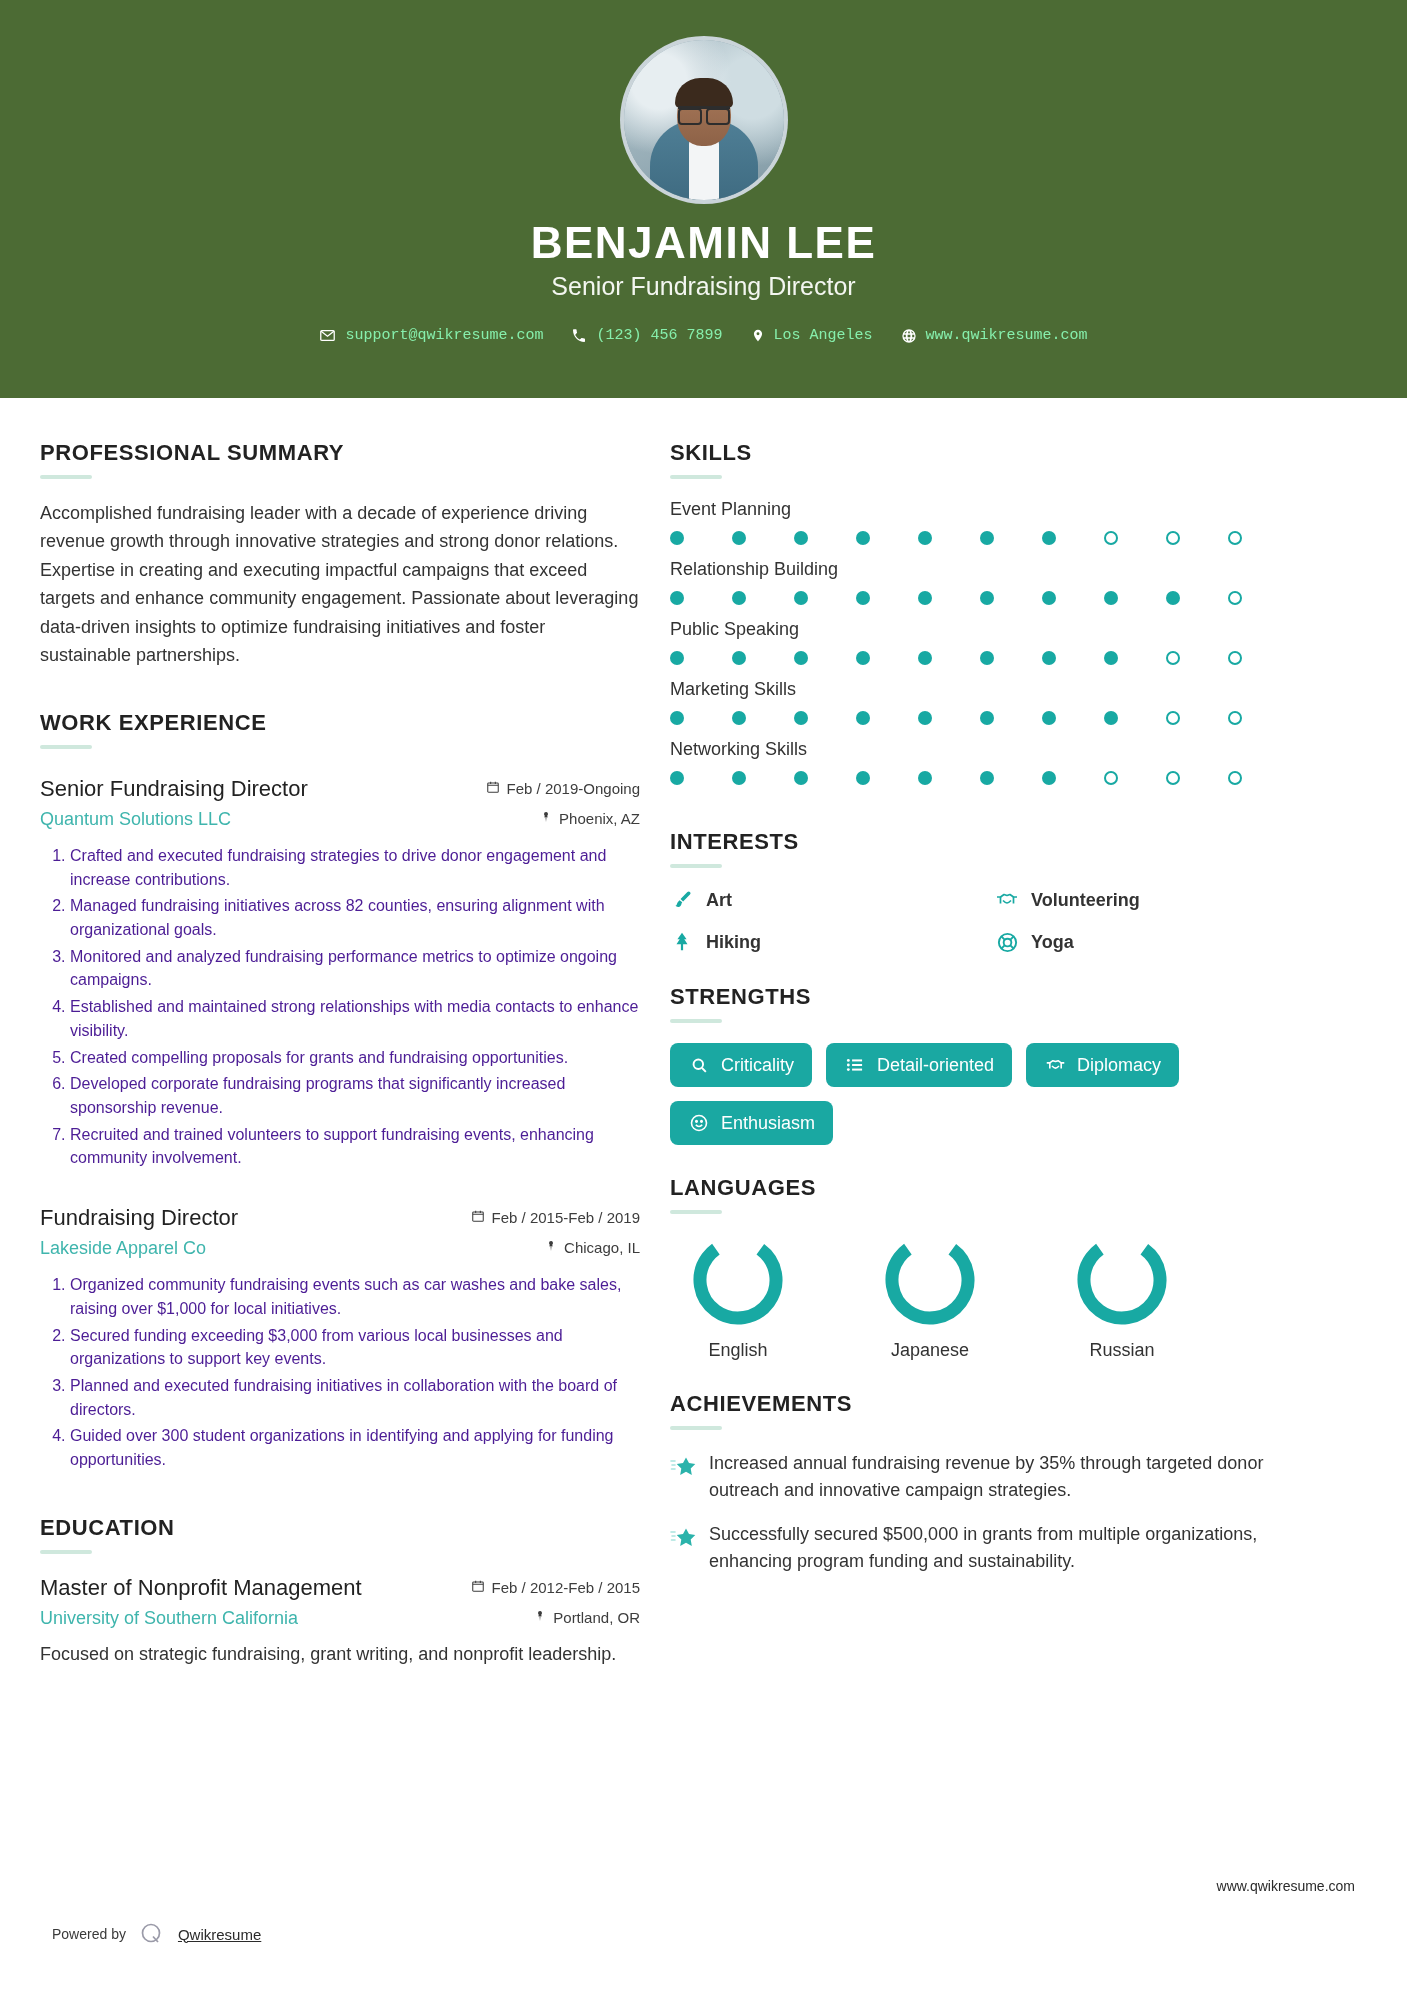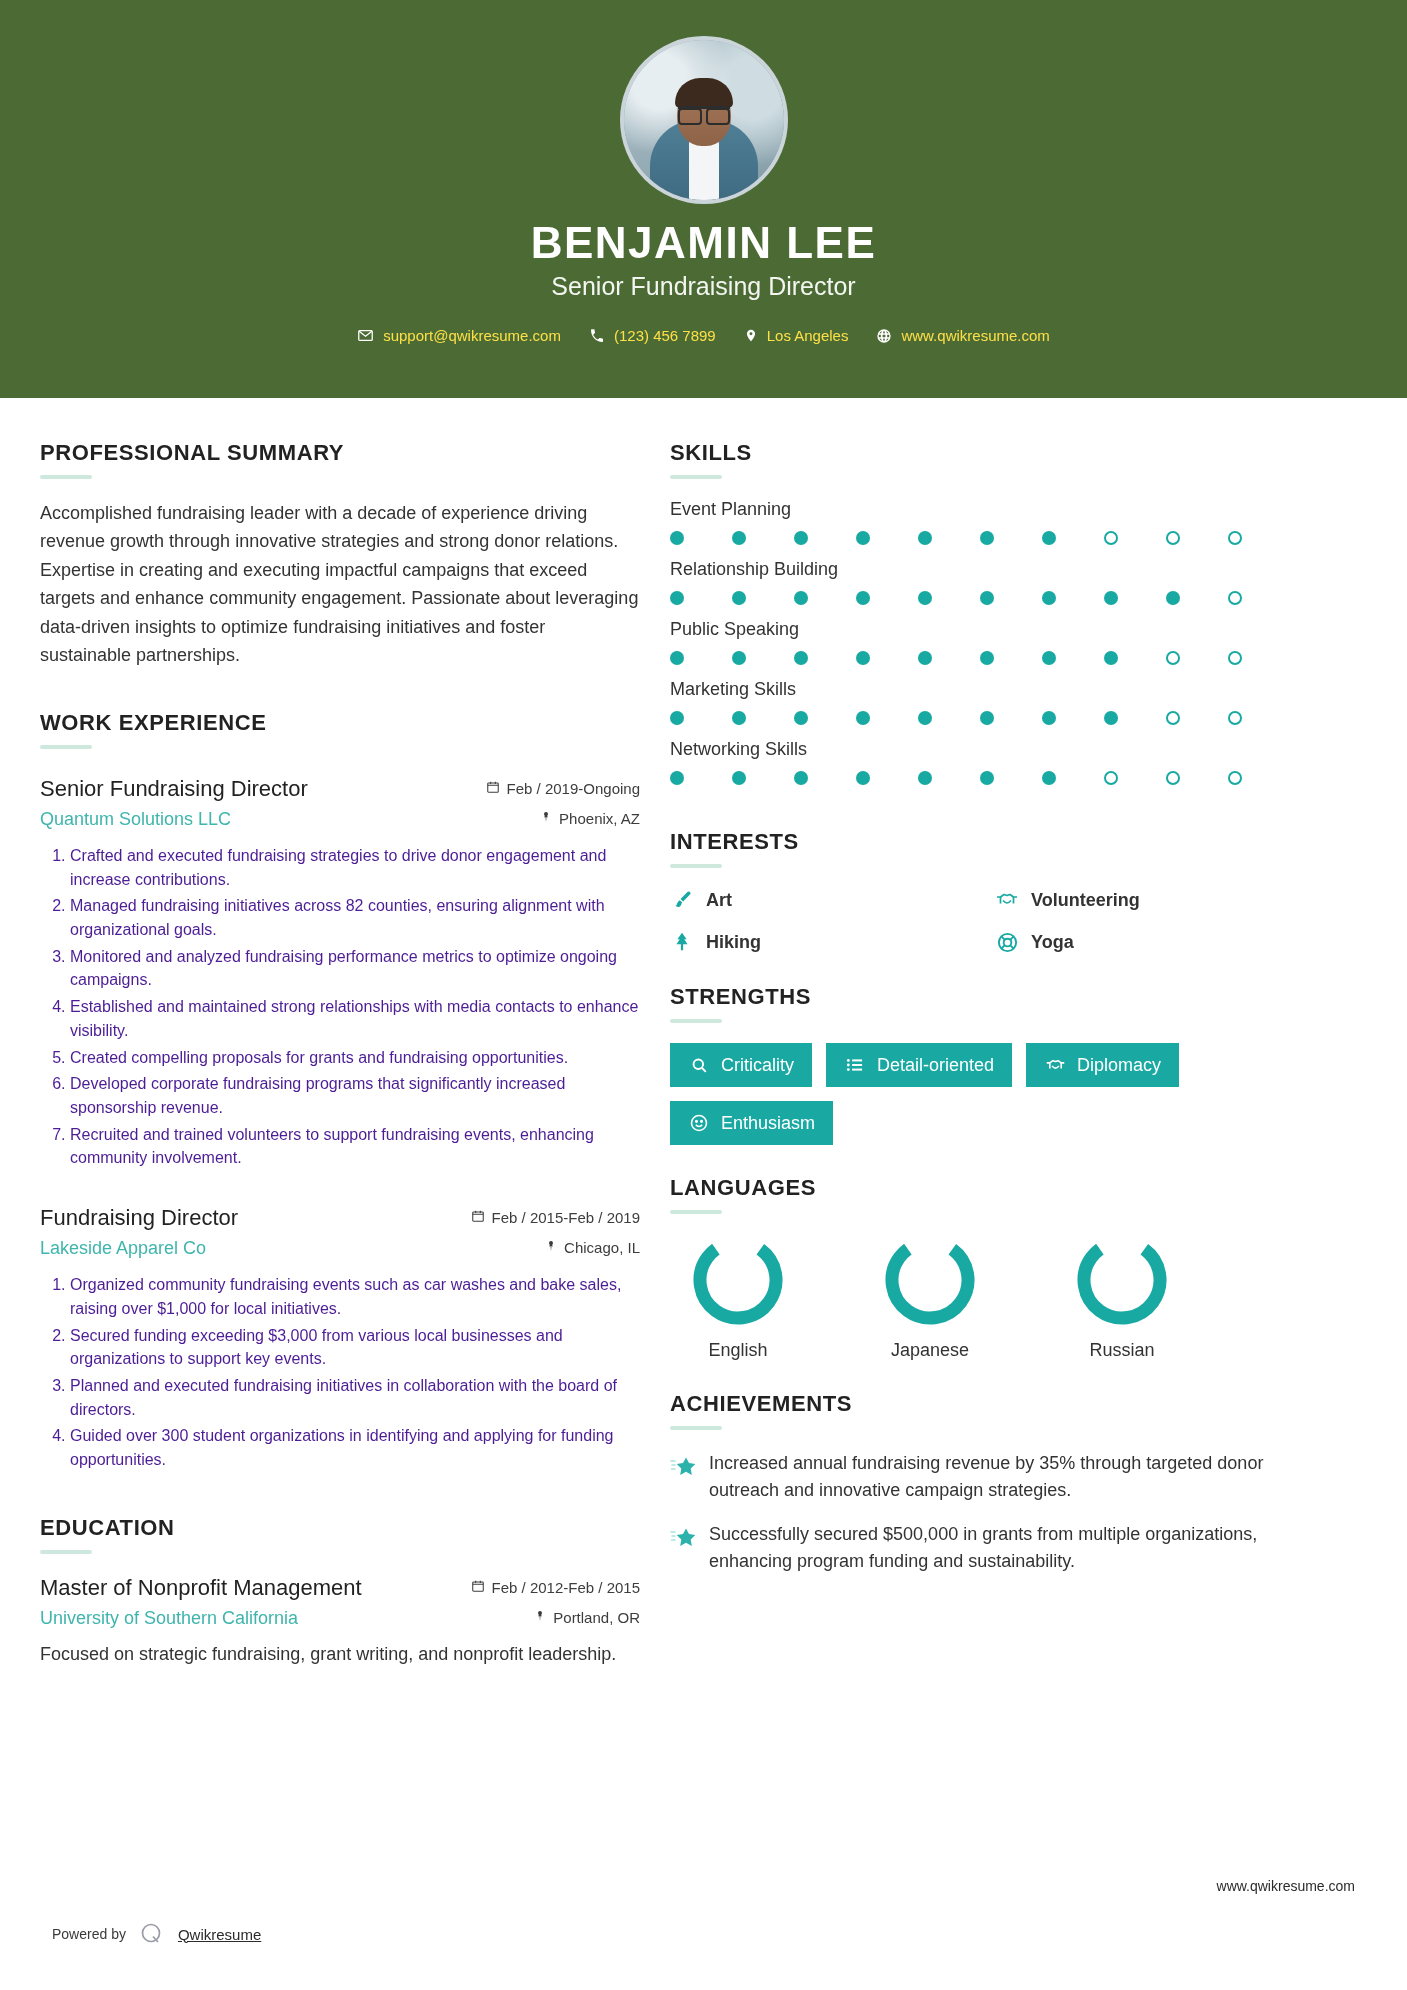--- a/index.html
+++ b/index.html
@@ -68,21 +68,21 @@
     font-size: 44px; font-weight: 700; letter-spacing: 1.5px;
     color: #ffffff;
   }
   .job-title {
     margin-top: 4px;
     font-size: 25px; font-weight: 400; color: #f3f6f0;
   }
   .contacts {
     margin-top: 26px;
     display: flex; align-items: center; gap: 0;
-    font-size: 15px; color: #fde047;
+    font-size: 15px; color: #86efac; font-family: Liberation Mono, monospace;
   }
   .contact-item { display: flex; align-items: center; gap: 9px; padding: 0 14px; }
   .contact-item svg { display:block; }
 
   
   .content {
     display: flex;
     padding: 42px 40px 0 40px;
     gap: 30px;
   }
@@ -129,21 +129,21 @@
     display: grid; grid-template-columns: 1fr 1fr;
     row-gap: 18px; column-gap: 10px; margin-top: 2px;
   }
   .interest { display: flex; align-items: center; gap: 12px; font-size: 18px; color: #333; font-weight: bold; }
   .interest .ic { width: 24px; height: 24px; display:flex; align-items:center; justify-content:center; }
 
   
   .chips { display: flex; flex-wrap: wrap; gap: 14px; }
   .chip {
     background: #1aa8a2; color: #fff; font-size: 18px;
-    padding: 11px 18px; display: flex; align-items: center; gap: 11px;
+    padding: 11px 18px; display: flex; align-items: center; gap: 11px; border-radius: 8px;
   }
   .chip .ic { width: 22px; height: 22px; display:flex; align-items:center; justify-content:center; }
 
   
   .langs { display: flex; gap: 56px; margin-top: 6px; }
   .lang { width: 136px; text-align: center; }
   .lang svg { display:block; margin: 0 auto; }
   .lang-name { font-size: 18px; color: #333; margin-top: 14px; }
 
   

